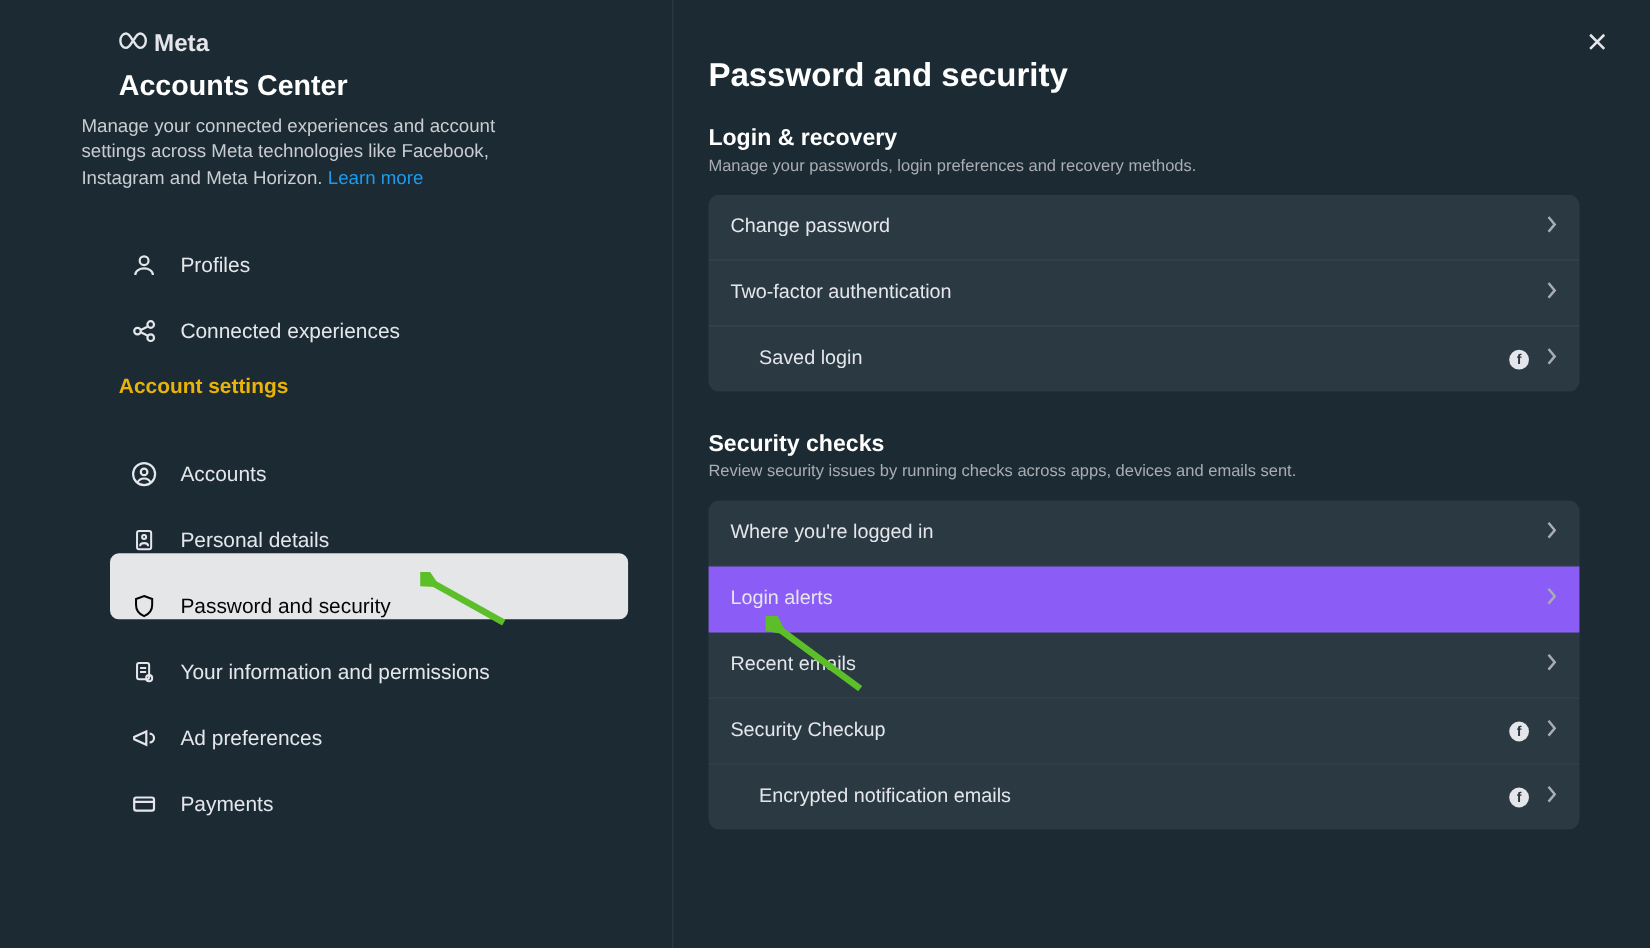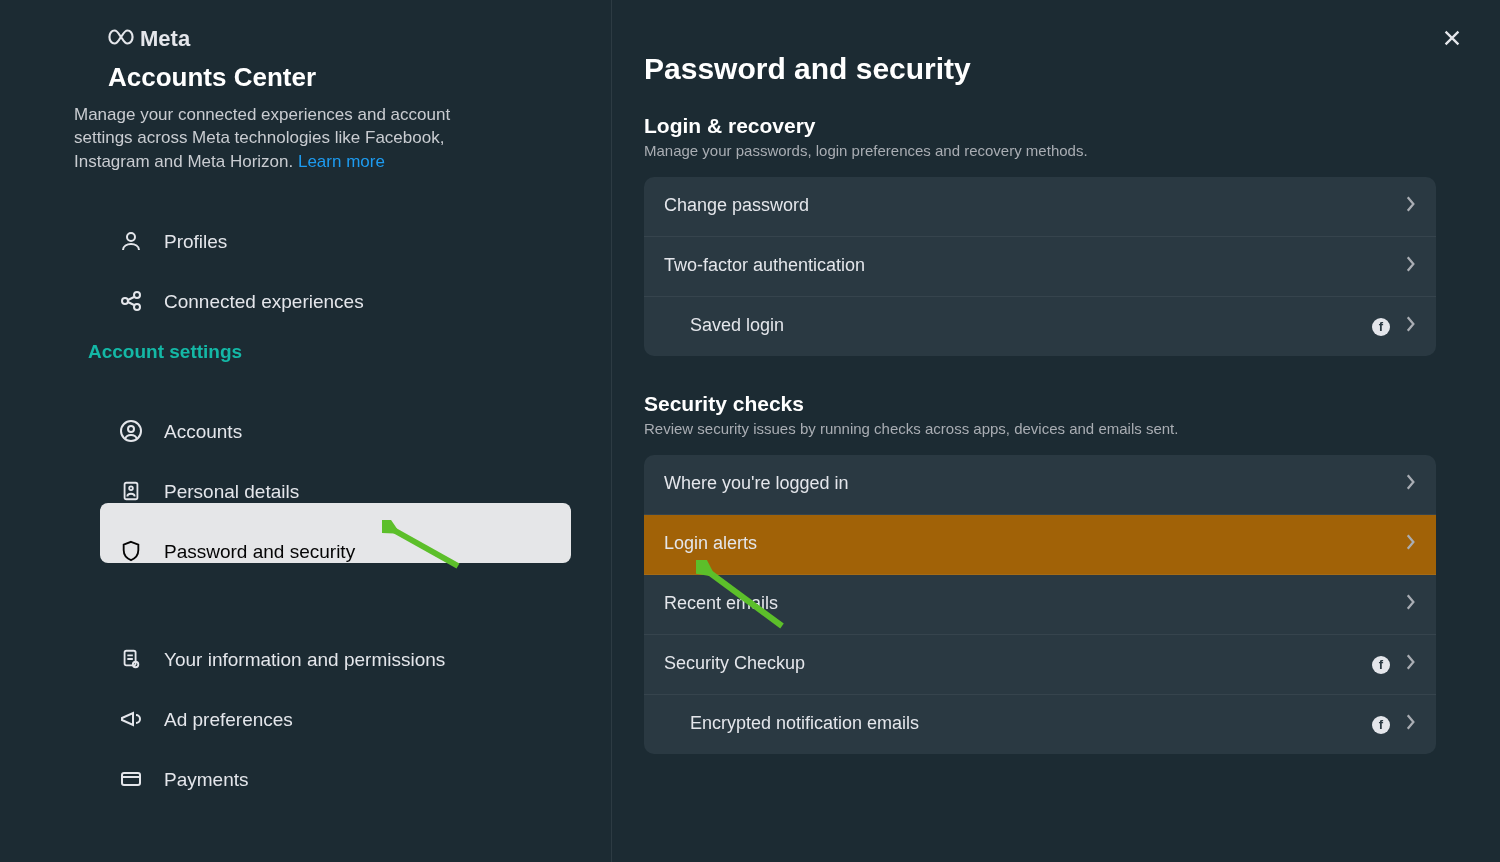--- a/index.html
+++ b/index.html
@@ -63,48 +63,48 @@
     display: flex; align-items: flex-end; gap: 20px;
     height: 60px;
     padding: 0 18px 0 18px;
     margin-left: 60px;
     border-radius: 8px;
     cursor: pointer;
     font-size: 19px; color: #e4e6eb;
   }
   .nav-link.active { background: #e5e6e8; color: #050505; }
   .nav-link.active svg { color: #050505; }
-  .nav-link.wrap { height: 60px; margin-top: 48px; }
+  .nav-link.wrap { height: 60px; }
   .nav-link .label-wrap { display: flex; flex-direction: column; line-height: 1.2; }
   .nav-icon { width: 26px; display: flex; justify-content: center; color: #e4e6eb; }
   .section-head {
-    margin-left: 48px;
+    margin-left: 68px;
     margin-top: 28px; margin-bottom: 10px;
-    font-size: 19px; font-weight: 600; color: #14b8a6;
+    font-size: 19px; font-weight: 600; color: #eab308;
   }
 
   .main h1 { font-size: 30px; font-weight: 700; color: #fff; margin-bottom: 28px; }
   .group-title { font-size: 21px; font-weight: 700; color: #fff; margin-bottom: 4px; }
   .group-desc { font-size: 15px; color: #a9adb3; margin-bottom: 18px; }
   .card {
     background: #2a3942;
     border-radius: 10px;
     overflow: hidden;
     margin-bottom: 36px;
   }
   .row {
     display: flex; justify-content: space-between;
     padding: 18px 20px;
     border-bottom: 1px solid rgba(255,255,255,0.06);
     cursor: pointer;
     font-size: 18px;
     color: #e4e6eb;
   }
   .row:last-child { border-bottom: none; padding-left: 46px; }
-  .row.hover { background: #a16207; }
+  .row.hover { background: #8b5cf6; }
   .row-icons { display: flex; align-items: center; gap: 14px; color: #c9ccd1; }
   .chev { color: #a9adb3; }
   .fb-icon { width: 18px; height: 18px; border-radius: 50%; background: #e4e6eb; display:flex;align-items:center;justify-content:center;color:#2a3942;font-weight:700;font-size:13px;}
 
   
   .arrow {
     position: absolute; pointer-events: none;
     color: #5cbf2a;
   }
 </style>

